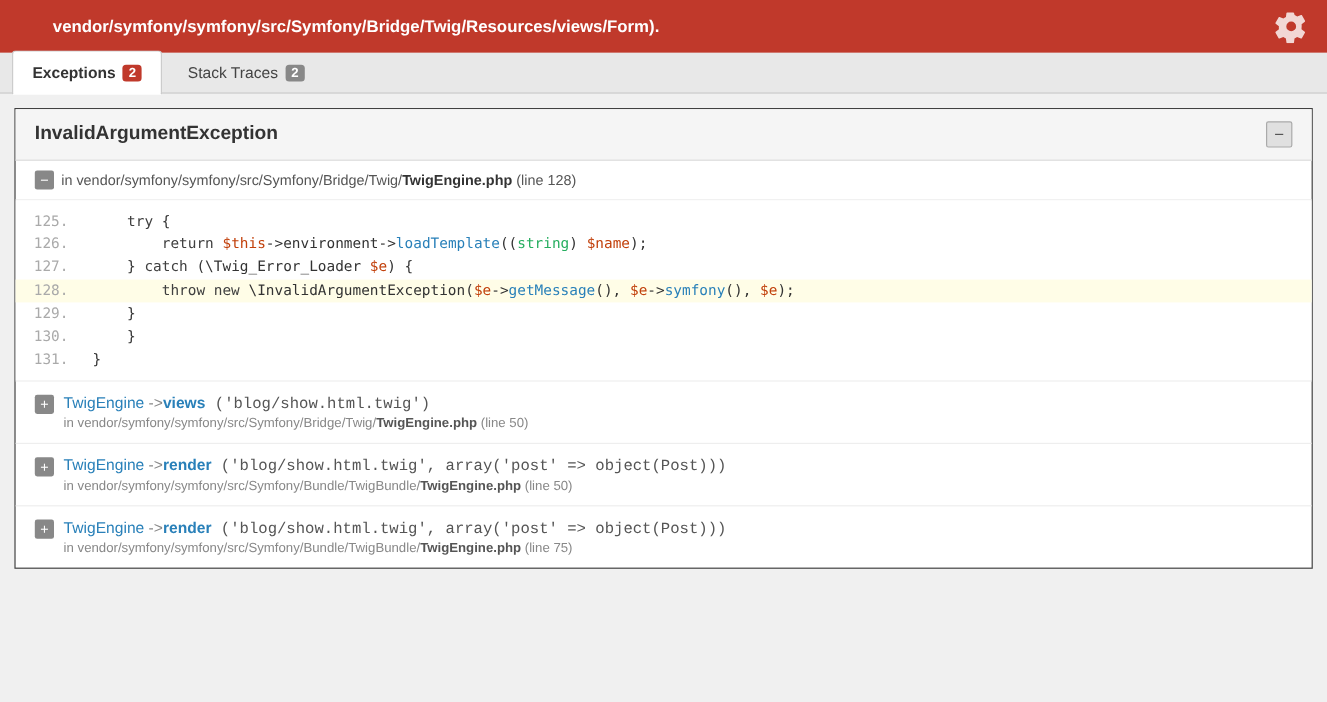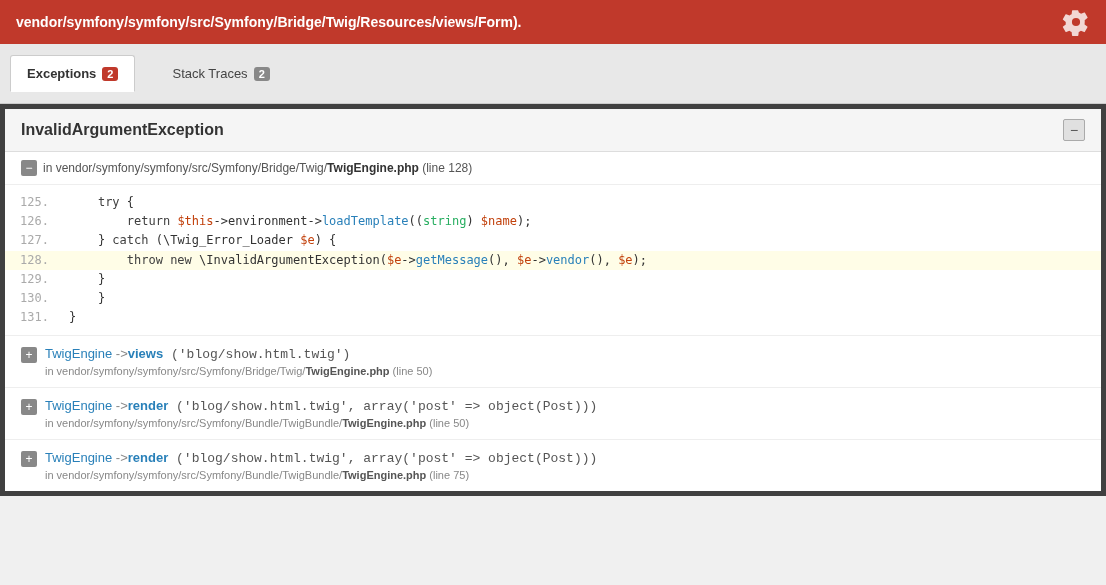--- a/index.html
+++ b/index.html
@@ -16,36 +16,37 @@
       font-size: 14px;
       display: flex;
       align-items: center;
       justify-content: space-between;
       min-height: 36px;
     }
 
     .top-bar-title {
       font-weight: bold;
       font-size: 14px;
+      margin-left: 28px;
     }
 
     .gear-icon {
       width: 28px;
       height: 28px;
       opacity: 0.8;
     }
 
     .tabs-bar {
       background: #e8e8e8;
       border-bottom: 1px solid #ccc;
       display: flex;
       align-items: center;
       padding: 0 10px;
-      gap: 20px;
-      height: 60px;
+      gap: 4px;
+      height: 34px;
     }
 
     .tab {
       display: flex;
       align-items: center;
       gap: 6px;
       padding: 10px 16px;
       cursor: pointer;
       border: 1px solid transparent;
       border-radius: 3px 3px 0 0;
@@ -71,22 +72,22 @@
       font-size: 11px;
       font-weight: bold;
     }
 
     .tab .badge-gray {
       background: #888;
     }
 
     .main-content {
       background: white;
-      border: 5px solid #404040;
-      margin: 0;
+      border: 1px solid #404040;
+      margin: 12px;
     }
 
     .exception-header {
       background: #f5f5f5;
       border-bottom: 1px solid #ddd;
       padding: 10px 16px;
       display: flex;
       align-items: center;
       justify-content: space-between;
     }
@@ -281,21 +282,21 @@
     <div class="code-line">
       <span class="line-number">126.</span>
       <span class="line-content">        <span class="kw">return</span> <span class="var-name">$this</span>-&gt;environment-&gt;<span class="fn">loadTemplate</span>((<span class="cls">string</span>) <span class="var-name">$name</span>);</span>
     </div>
     <div class="code-line">
       <span class="line-number">127.</span>
       <span class="line-content">    } <span class="kw">catch</span> (\Twig_Error_Loader <span class="var-name">$e</span>) {</span>
     </div>
     <div class="code-line highlighted">
       <span class="line-number">128.</span>
-      <span class="line-content">        <span class="kw">throw new</span> \InvalidArgumentException(<span class="var-name">$e</span>-&gt;<span class="fn">getMessage</span>(), <span class="var-name">$e</span>-&gt;<span class="fn">vendor</span>(), <span class="var-name">$e</span>);</span>
+      <span class="line-content">        <span class="kw">throw new</span> \InvalidArgumentException(<span class="var-name">$e</span>-&gt;<span class="fn">getMessage</span>(), <span class="var-name">$e</span>-&gt;<span class="fn">symfony</span>(), <span class="var-name">$e</span>);</span>
     </div>
     <div class="code-line">
       <span class="line-number">129.</span>
       <span class="line-content">    }</span>
     </div>
     <div class="code-line">
       <span class="line-number">130.</span>
       <span class="line-content">    }</span>
     </div>
     <div class="code-line">

